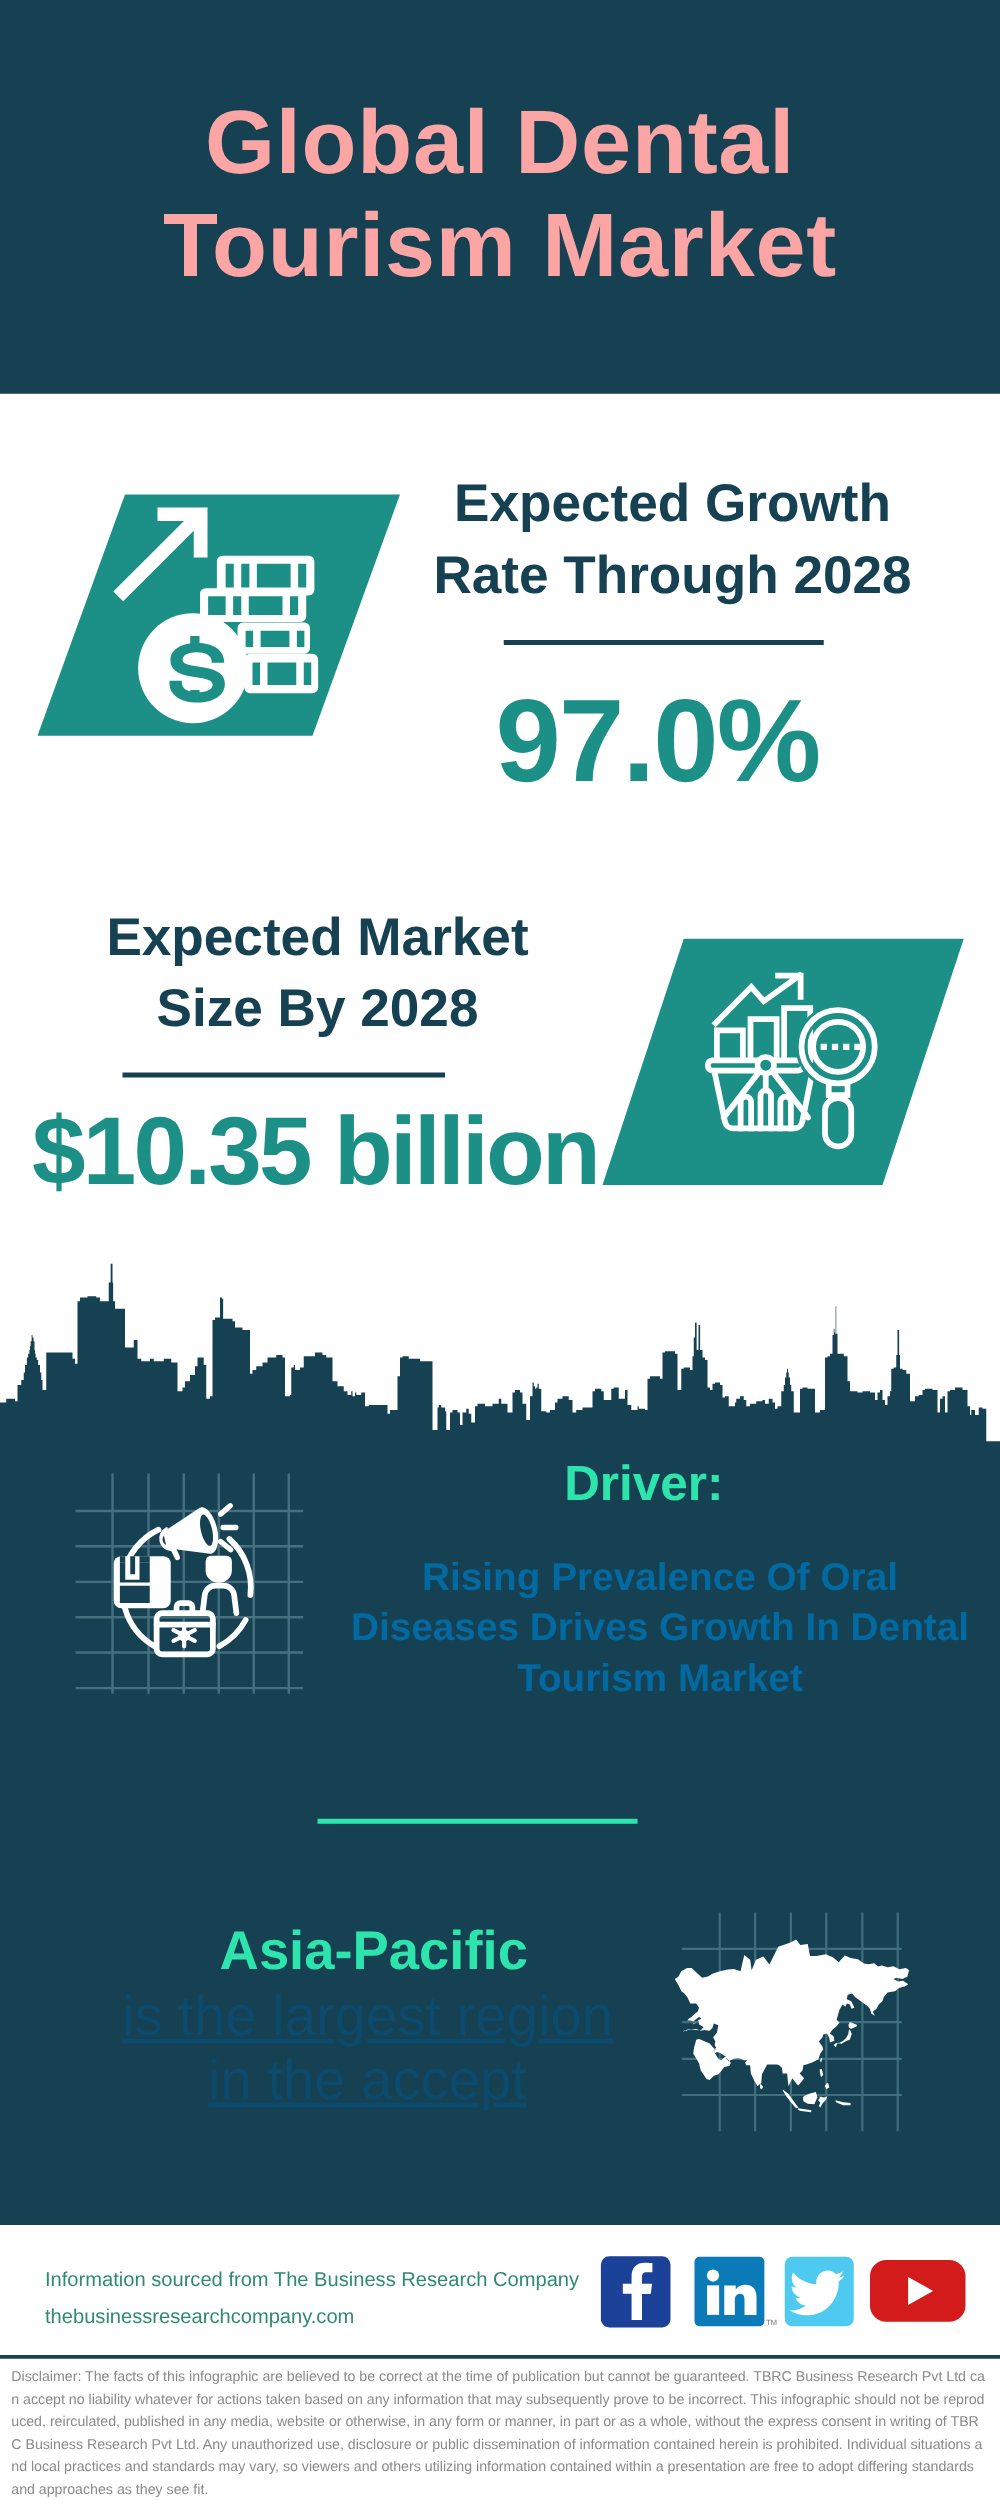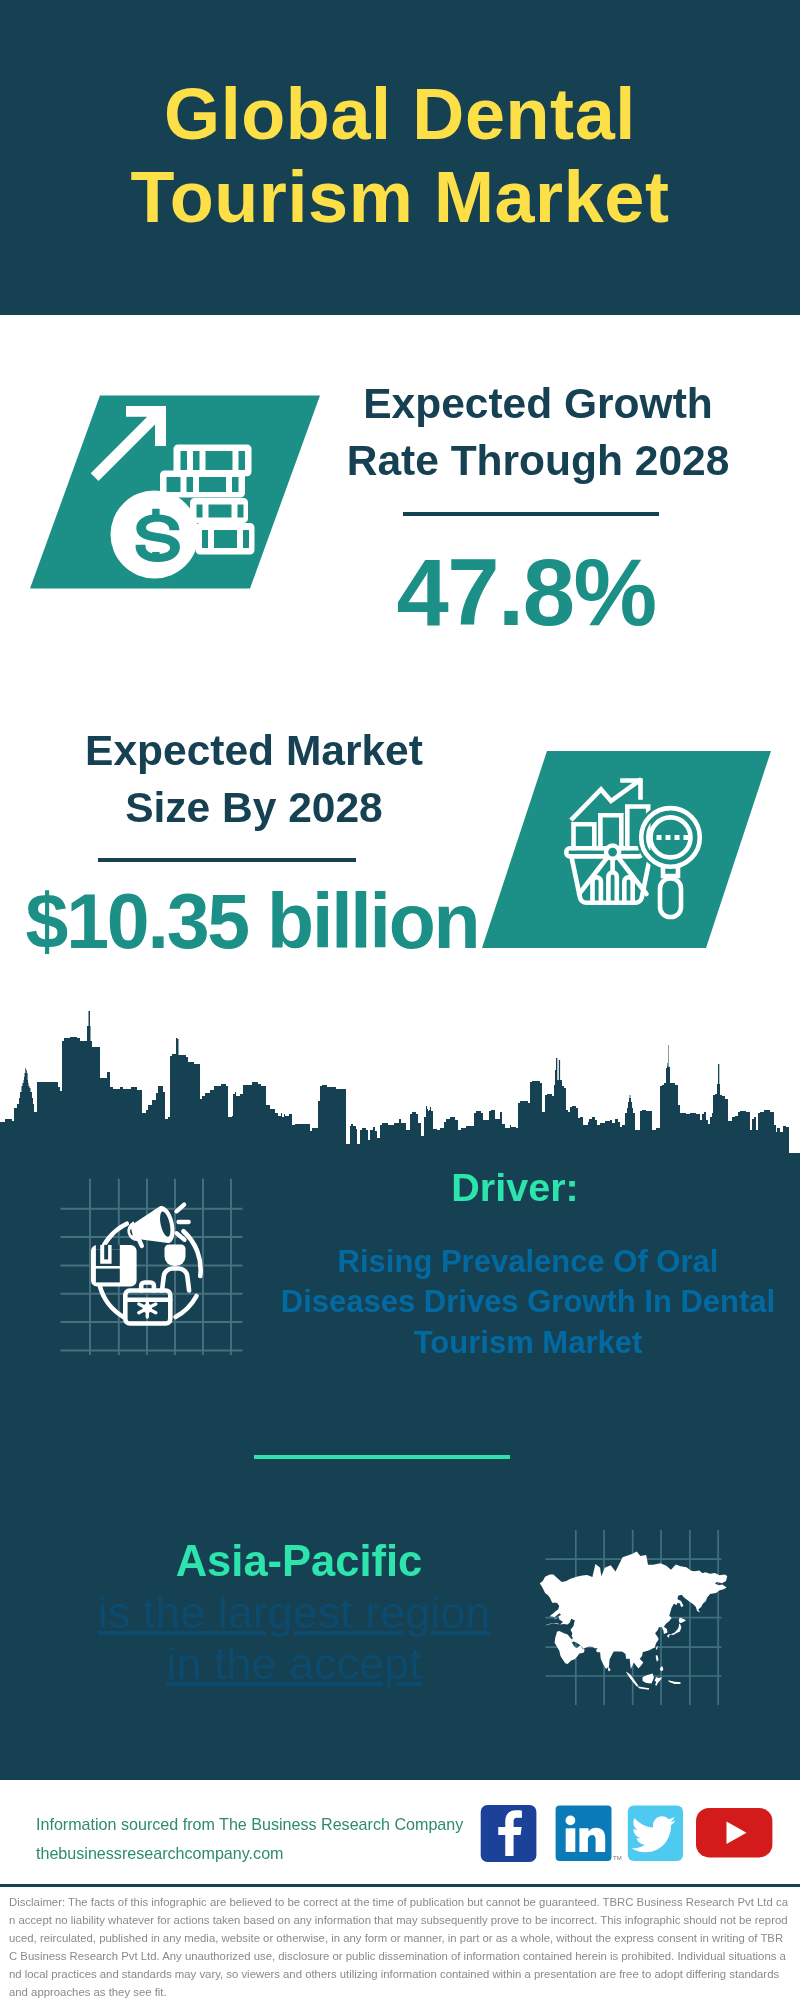--- a/index.html
+++ b/index.html
@@ -1,21 +1,21 @@
 <!DOCTYPE html>
 <html><head>
 <meta charset="utf-8">
 <style>
   html,body{margin:0;padding:0;}
   body{width:800px;height:2000px;background:#fff;font-family:"Liberation Sans",sans-serif;}
   .page{position:relative;width:800px;height:2000px;overflow:hidden;background:#fff;}
 
   
   .header{position:absolute;left:0;top:0;width:800px;height:315px;background:#164153;}
-  .title{position:absolute;left:0;top:73px;width:800px;text-align:center;color:#fde047;
+  .title{position:absolute;left:0;top:73px;width:800px;text-align:center;color:#fca5a5;
          font-size:72px;font-weight:bold;line-height:82.5px;letter-spacing:0.6px;}
 
   
   .stat-head{position:absolute;text-align:center;color:#164153;font-size:42.5px;font-weight:bold;line-height:57px;}
   .stat-rule{position:absolute;height:4px;background:#164153;}
   .stat-val{position:absolute;text-align:center;color:#1C9086;font-weight:bold;letter-spacing:-1.5px;white-space:nowrap;}
 
   .driver-label{position:absolute;text-align:center;color:#2DE5AC;font-size:39.5px;font-weight:bold;line-height:39.5px;}
   .driver-text{position:absolute;text-align:center;color:#0369a1;font-size:31px;font-weight:bold;line-height:40.3px;white-space:nowrap;}
   .mid-rule{position:absolute;height:4px;background:#2DE5AC;}
@@ -61,21 +61,21 @@
         c-7.6,-1.2 -9.8,-2.5 -9.8,-5.2 c0,-3.4 4.5,-5.8 11.3,-5.8 c7.0,0 11.5,2.7 11.9,7.0 l0.1,1.5 h10.0 l-0.2,-2.2
         c-0.9,-8.3 -9.2,-13.6 -21.3,-13.6 z"></path>
     </g>
   </svg>
 
   <div class="stat-head" style="left:313px;top:375px;width:450px;">
     <div>Expected Growth</div>
     <div>Rate Through 2028</div>
   </div>
   <div class="stat-rule" style="left:403px;top:512px;width:256px;"></div>
-  <div class="stat-val" style="left:301px;top:546px;width:450px;font-size:94px;line-height:94px;">47.8%</div>
+  <div class="stat-val" style="left:301px;top:546px;width:450px;font-size:94px;line-height:94px;">97.0%</div>
 
   <svg class="para-svg" style="position:absolute;left:460px;top:740px;" width="330" height="220" viewBox="460 740 330 220">
     <polygon points="547,751 771,751 706,948 482,948" fill="#1C9086"></polygon>
     <g fill="none" stroke="#fff" stroke-width="4.6" stroke-linecap="square" stroke-linejoin="miter">
 
       <polyline points="572.5,818.5 601,789.5 611,801 639.5,780.5"></polyline>
       <polyline points="622.5,780.5 640.5,780.5 640.5,797.5"></polyline>
 
       <path d="M573.5,848 V824.2 H594.3 V848"></path>
       <path d="M600.4,848 V815.2 H621.3 V848"></path>

